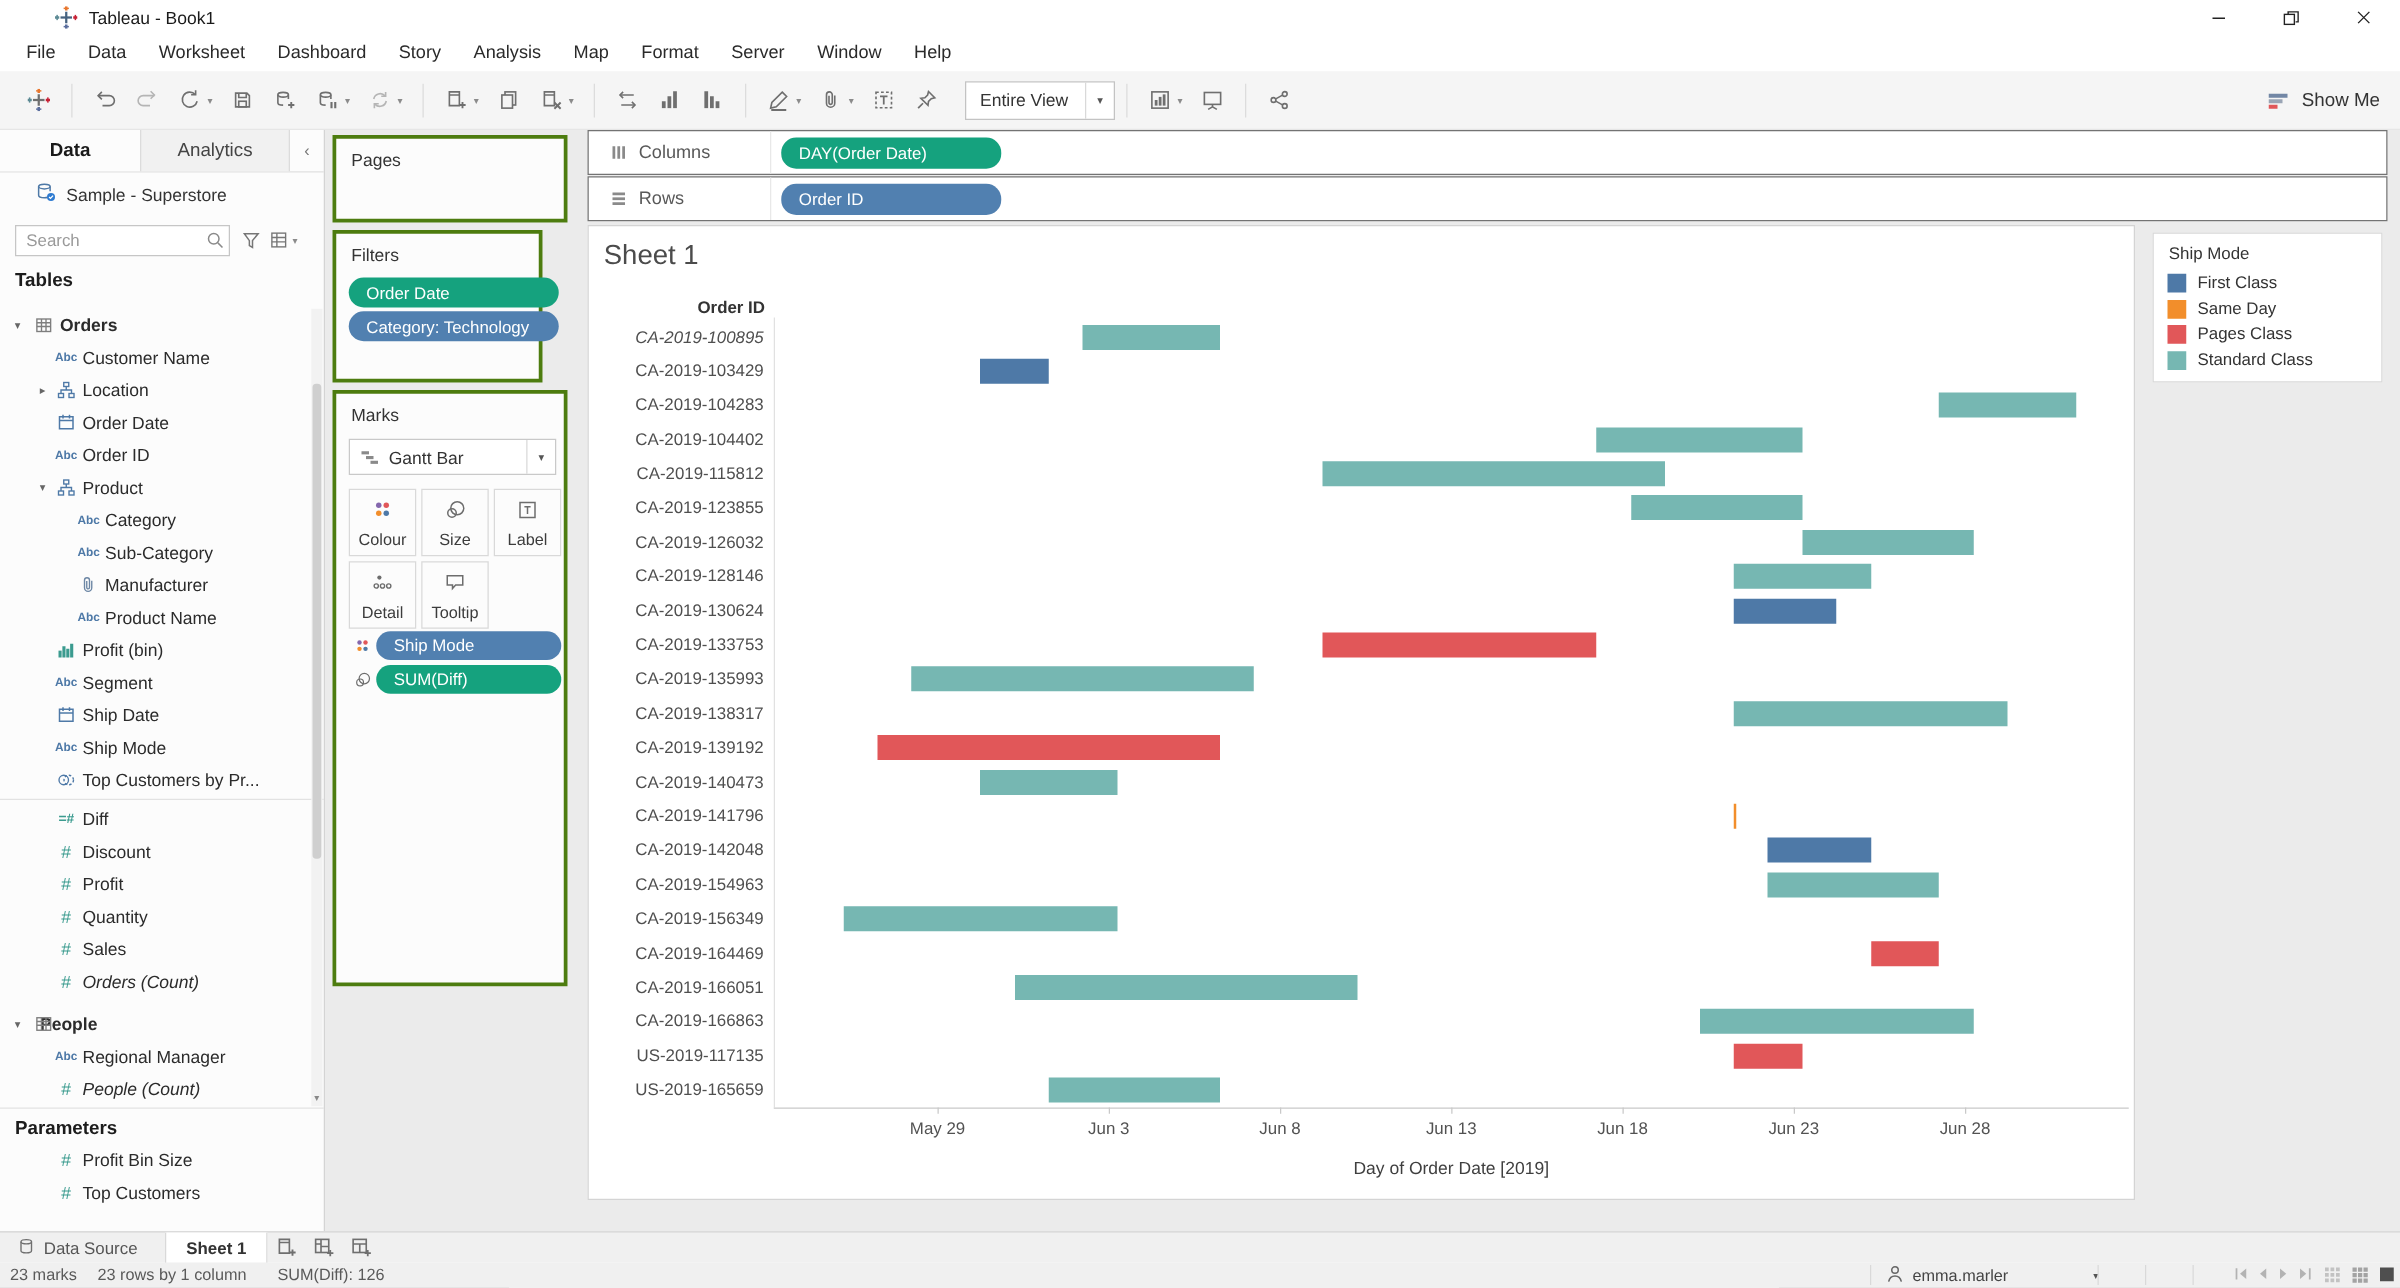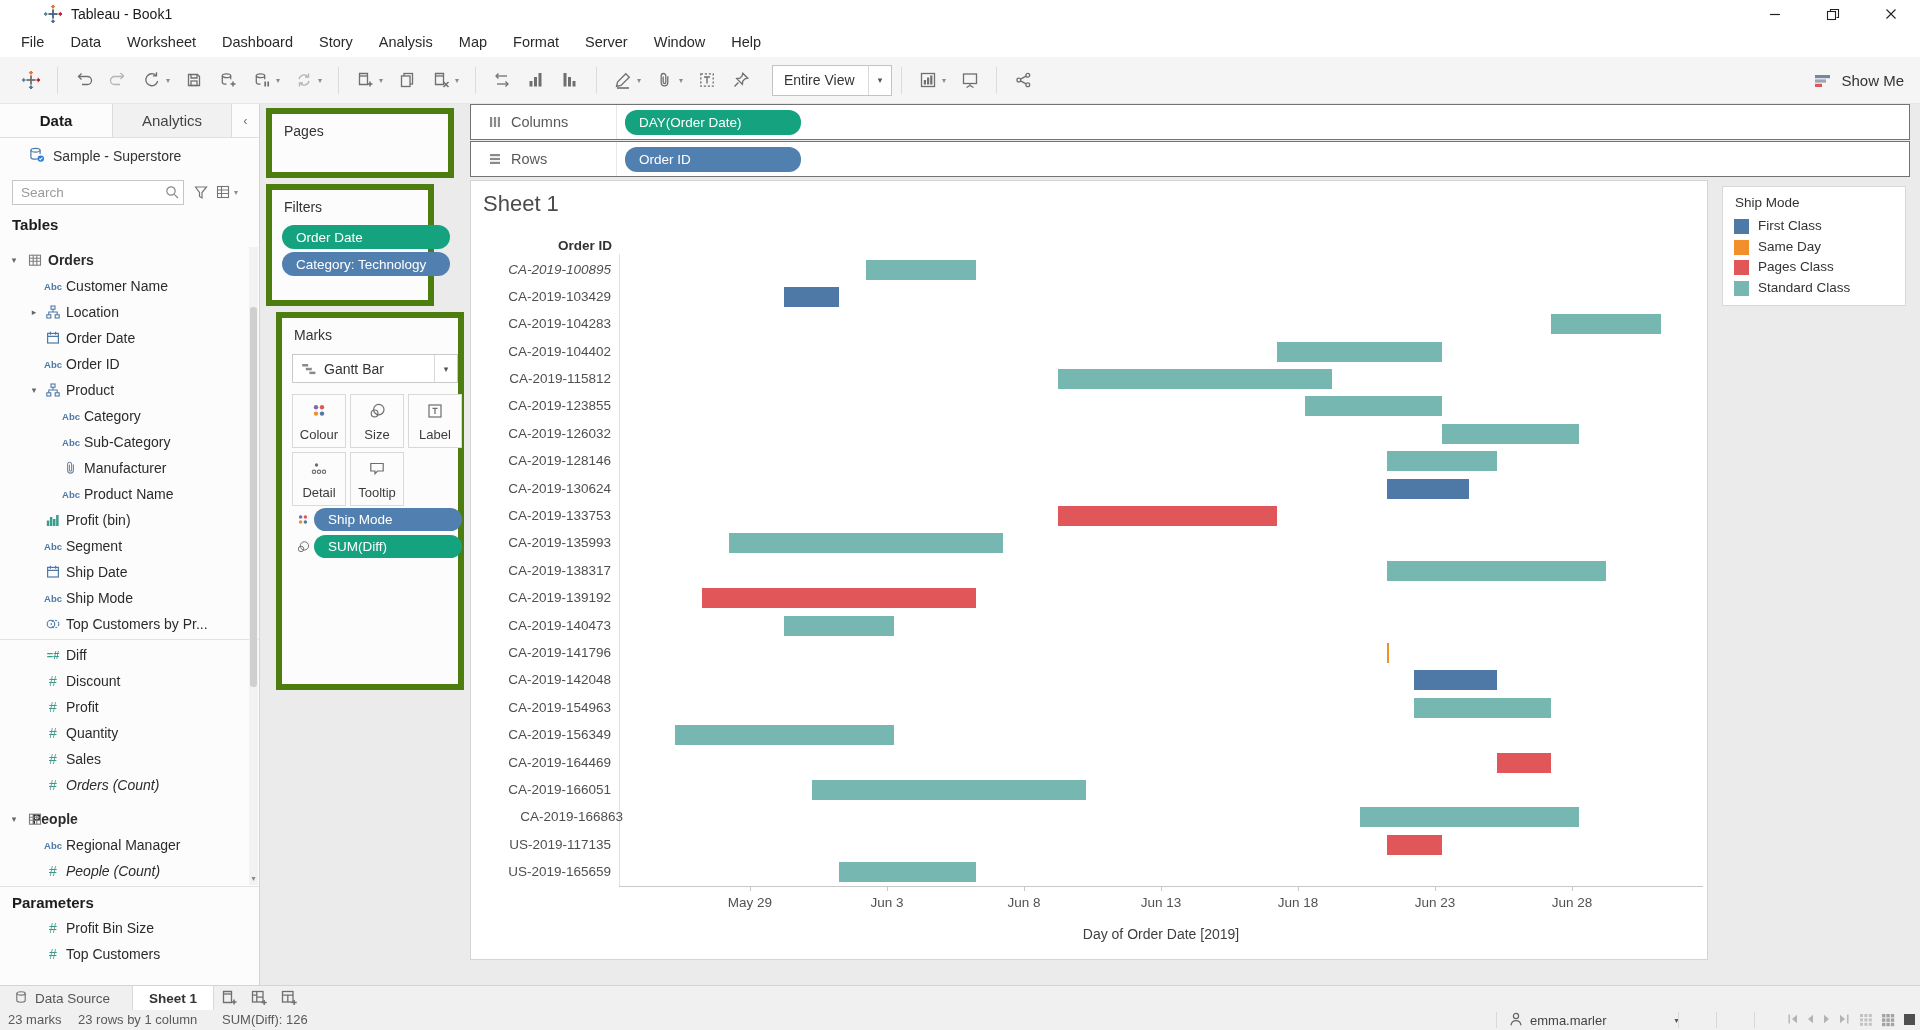--- a/index.html
+++ b/index.html
@@ -48,21 +48,21 @@
   .abc-ic{font-size:9.5px;font-weight:bold;color:#4e79a7;letter-spacing:0;}
   .hash-ic{font-size:14px;color:#3b9b8f;}
   .calc-ic{font-size:11px;color:#3b9b8f;font-weight:bold;}
   .fdivider{height:1px;background:#e2e2e2;margin:2px 0;}
   .fgap{height:8px;}
   .params-label{font-size:15px;font-weight:bold;color:#1c1c1c;padding-left:12px;height:26px;display:flex;align-items:center;}
   .pane-scroll{position:absolute;right:1px;top:143px;width:9px;height:638px;background:#f2f2f2;}
   .pane-thumb{position:absolute;left:1px;top:60px;width:7px;height:380px;background:#cfcfcf;border-radius:3px;}
   .pane-scroll .dn{position:absolute;left:0;bottom:2px;width:9px;text-align:center;font-size:8px;color:#888;}
   
-  .card{position:absolute;background:#fcfcfc;border:6px solid #4d7c0f;box-sizing:border-box;}
+  .card{position:absolute;background:#fcfcfc;border:3px solid #4d7c0f;box-sizing:border-box;}
   .card-label{position:absolute;left:12px;top:9px;font-size:14px;color:#333;}
   .pill{border-radius:12px;color:#fff;font-size:13.5px;display:flex;align-items:center;padding-left:14px;box-sizing:border-box;cursor:pointer;}
   .marks-dd{position:absolute;left:10px;top:36px;width:166px;height:29px;background:#fff;border:1px solid #c9c9c9;display:flex;align-items:center;box-sizing:border-box;}
   .marks-dd .txt{flex:1;font-size:14px;color:#333;margin-left:7px;}
   .marks-dd .car{width:22px;height:100%;border-left:1px solid #d9d9d9;display:flex;align-items:center;justify-content:center;font-size:9px;color:#555;}
   .mbtn{position:absolute;width:54px;height:54px;background:#fcfcfc;border:1px solid #d9d9d9;box-sizing:border-box;display:flex;flex-direction:column;align-items:center;justify-content:flex-end;padding-bottom:5px;cursor:pointer;}
   .mbtn .ic{position:absolute;top:7px;left:0;width:100%;display:flex;justify-content:center;}
   .mbtn .lb{font-size:13px;color:#3c3c3c;}
   .mpill-row{position:absolute;left:10px;width:170px;height:23px;display:flex;align-items:center;}
   .mpill-row .lead{width:22px;display:flex;justify-content:center;}
@@ -677,21 +677,21 @@
     </div>
 
     <div class="card" style="left:266px;top:80px;width:168px;height:122px;">
       <div class="card-label">Filters</div>
       <div id="filter-pills">
           <div class="pill" style="position: absolute; left: 10px; top: 35px; width: 168px; height: 24px; background: rgb(21, 162, 126);">Order Date</div>
           <div class="pill" style="position: absolute; left: 10px; top: 62px; width: 168px; height: 24px; background: rgb(81, 128, 176);">Category: Technology</div>
         </div>
     </div>
 
-    <div class="card" style="left:276px;top:208px;width:188px;height:378px;">
+    <div class="card" style="left:266px;top:208px;width:188px;height:477px;">
       <div class="card-label">Marks</div>
       <div class="marks-dd">
         <span style="margin-left:8px;display:flex" id="gantt-ic">
             <svg width="16" height="16" viewBox="0 0 16 16">
               <g fill="#8a8a8a">
                 <rect x="1.2" y="3" width="6" height="2.5"></rect>
                 <rect x="4.8" y="6.8" width="6" height="2.5"></rect>
                 <rect x="8.4" y="10.6" width="6" height="2.5"></rect>
               </g>
             </svg>
@@ -829,21 +829,21 @@
           <div class="rowlab" style="top: 354.41px; left: 0px;">CA-2019-135993</div>
           <div class="rowlab" style="top: 381.801px; left: 0px;">CA-2019-138317</div>
           <div class="rowlab" style="top: 409.192px; left: 0px;">CA-2019-139192</div>
           <div class="rowlab" style="top: 436.583px; left: 0px;">CA-2019-140473</div>
           <div class="rowlab" style="top: 464px; left: 0px;">CA-2019-141796</div>
           <div class="rowlab" style="top: 491.365px; left: 0px;">CA-2019-142048</div>
           <div class="rowlab" style="top: 518.756px; left: 0px;">CA-2019-154963</div>
           <div class="rowlab" style="top: 546.147px; left: 0px;">CA-2019-156349</div>
           <div class="rowlab" style="top: 573.538px; left: 0px;">CA-2019-164469</div>
           <div class="rowlab" style="top: 600.929px; left: 0px;">CA-2019-166051</div>
-          <div class="rowlab" style="top: 628.32px; left: 0px; padding-left: 12px;">CA-2019-166863</div>
+          <div class="rowlab" style="top: 628.32px; left: 0px;">CA-2019-166863</div>
           <div class="rowlab" style="top: 655.711px; left: 0px;">US-2019-117135</div>
           <div class="rowlab" style="top: 683.102px; left: 0px;">US-2019-165659</div>
         </div>
       <div id="bars">
           <div class="bar" style="left: 395.45px; top: 78.5px; width: 109.6px; background: rgb(118, 183, 178);"></div>
           <div class="bar" style="left: 313.25px; top: 105.891px; width: 54.8px; background: rgb(78, 121, 167);"></div>
           <div class="bar" style="left: 1080.45px; top: 133.282px; width: 109.6px; background: rgb(118, 183, 178);"></div>
           <div class="bar" style="left: 806.45px; top: 160.673px; width: 164.4px; background: rgb(118, 183, 178);"></div>
           <div class="bar" style="left: 587.25px; top: 188.064px; width: 274px; background: rgb(118, 183, 178);"></div>
           <div class="bar" style="left: 833.85px; top: 215.455px; width: 137px; background: rgb(118, 183, 178);"></div>

